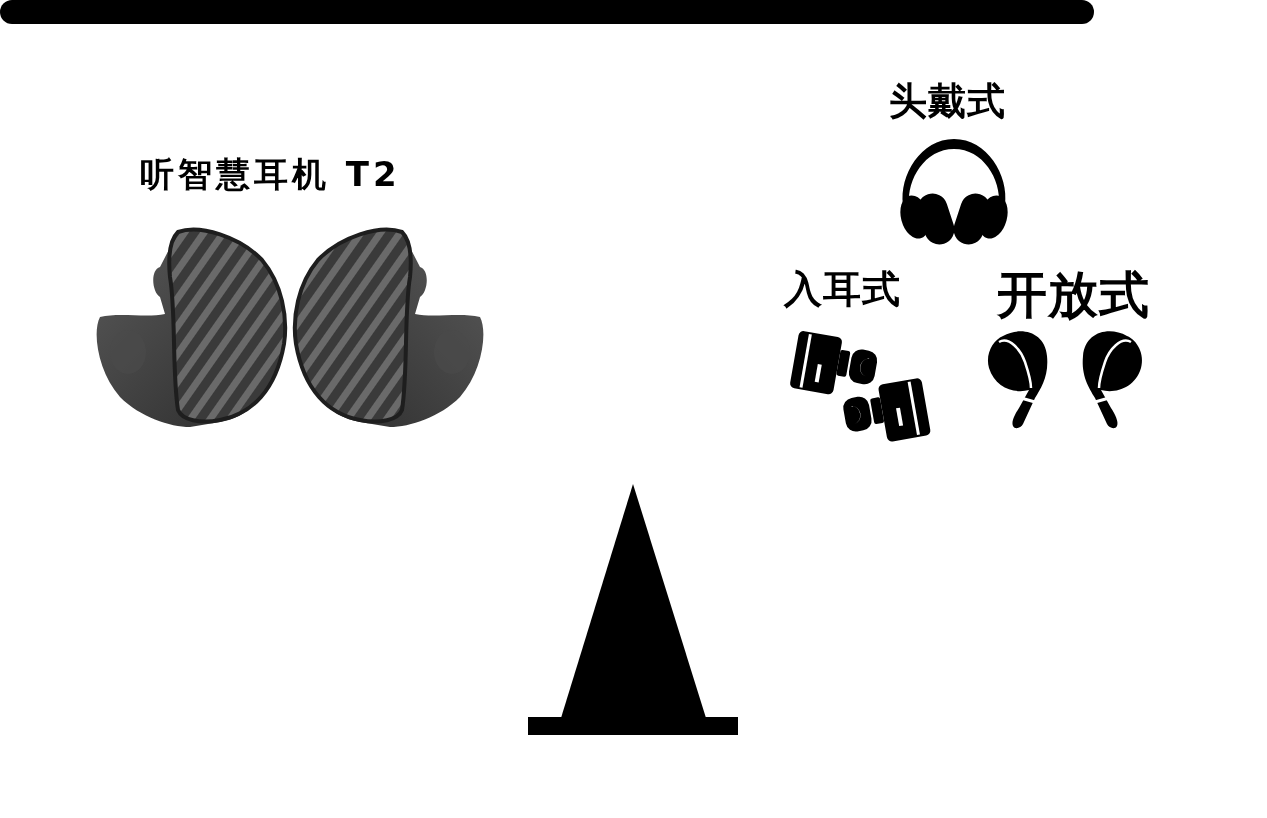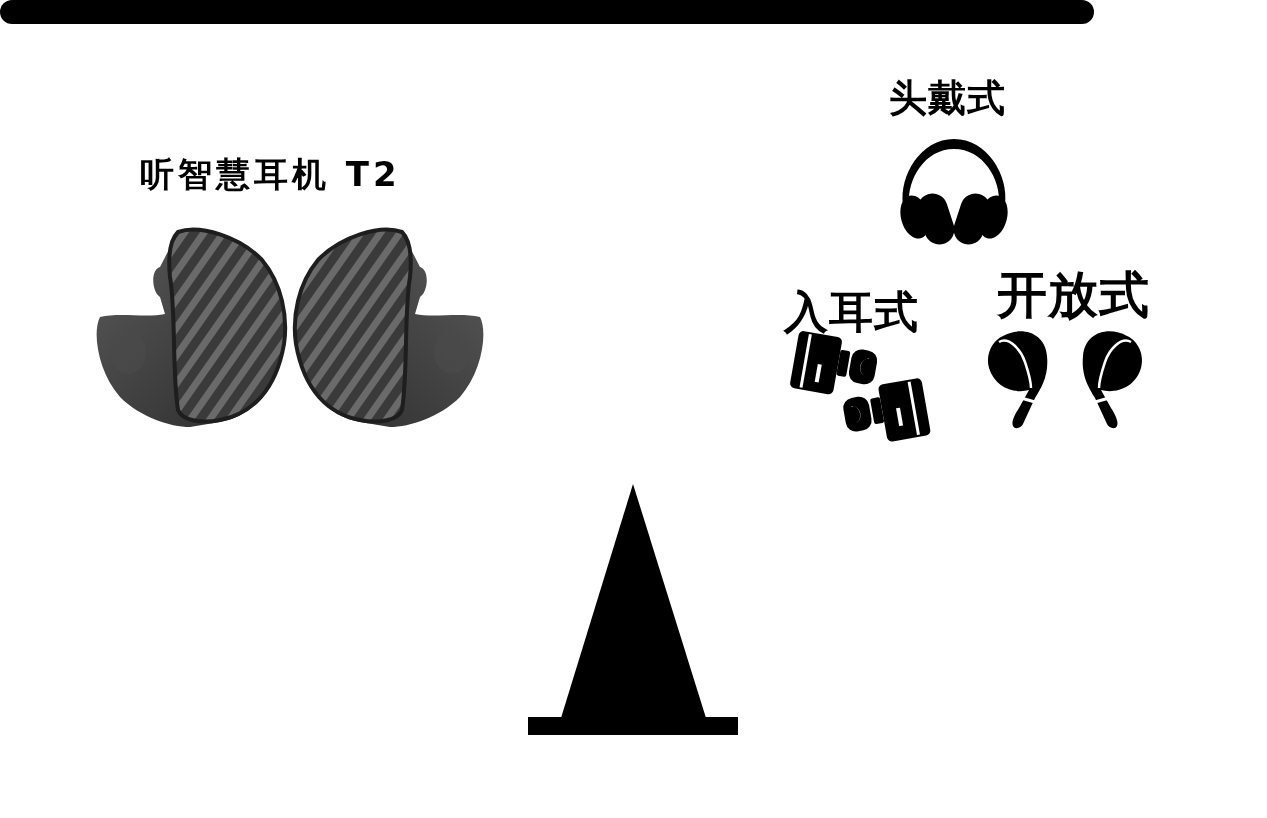--- a/index.html
+++ b/index.html
@@ -1,22 +1,22 @@
 <!DOCTYPE html>
 <html><head>
 <meta charset="utf-8">
 <style>
   html, body { margin: 0; padding: 0; background: #ffffff; }
   body { width: 1267px; height: 818px; position: relative; overflow: hidden;
          font-family: "DejaVu Sans", sans-serif; }
   .label { position: absolute; font-weight: 900; color: #000; white-space: nowrap;
            font-family: "DejaVu Sans", sans-serif; line-height: 1; }
   #title { left: 140px; top: 157px; font-size: 34px; letter-spacing: 4px; text-align: right; }
-  #lbl-head { left: 889px; top: 82px; font-size: 38px; letter-spacing: 1px; font-family: Liberation Mono, monospace; }
-  #lbl-inear { left: 784px; top: 270px; font-size: 44px; letter-spacing: 1px; margin-top: 20px; }
+  #lbl-head { left: 889px; top: 82px; font-size: 38px; letter-spacing: 1px; }
+  #lbl-inear { left: 784px; top: 270px; font-size: 38px; letter-spacing: 1px; }
   #lbl-open { left: 997px; top: 270px; font-size: 50px; letter-spacing: 1px; }
   #beam { left: 92px; top: 464px; width: 1094px; height: 24px; background: #000; border-radius: 12px; }
   svg { position: absolute; overflow: visible; }
 </style>
 </head>
 <body>
 
 <div id="title" class="label">听智慧耳机 T2</div>
 
 <svg style="left:90px;top:222px;" width="400" height="210" viewBox="0 0 400 210">

